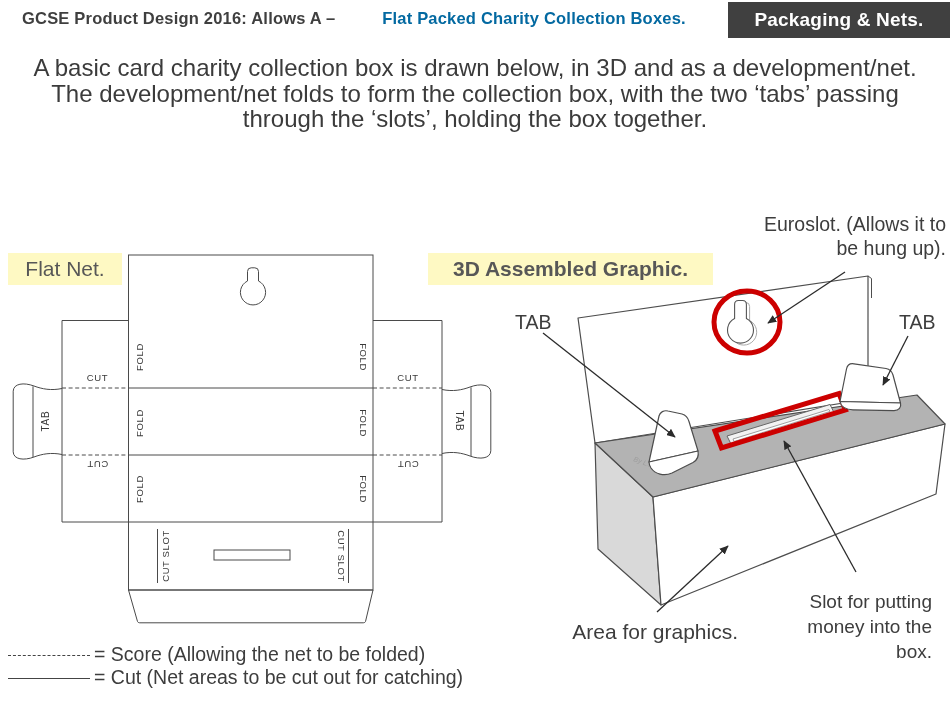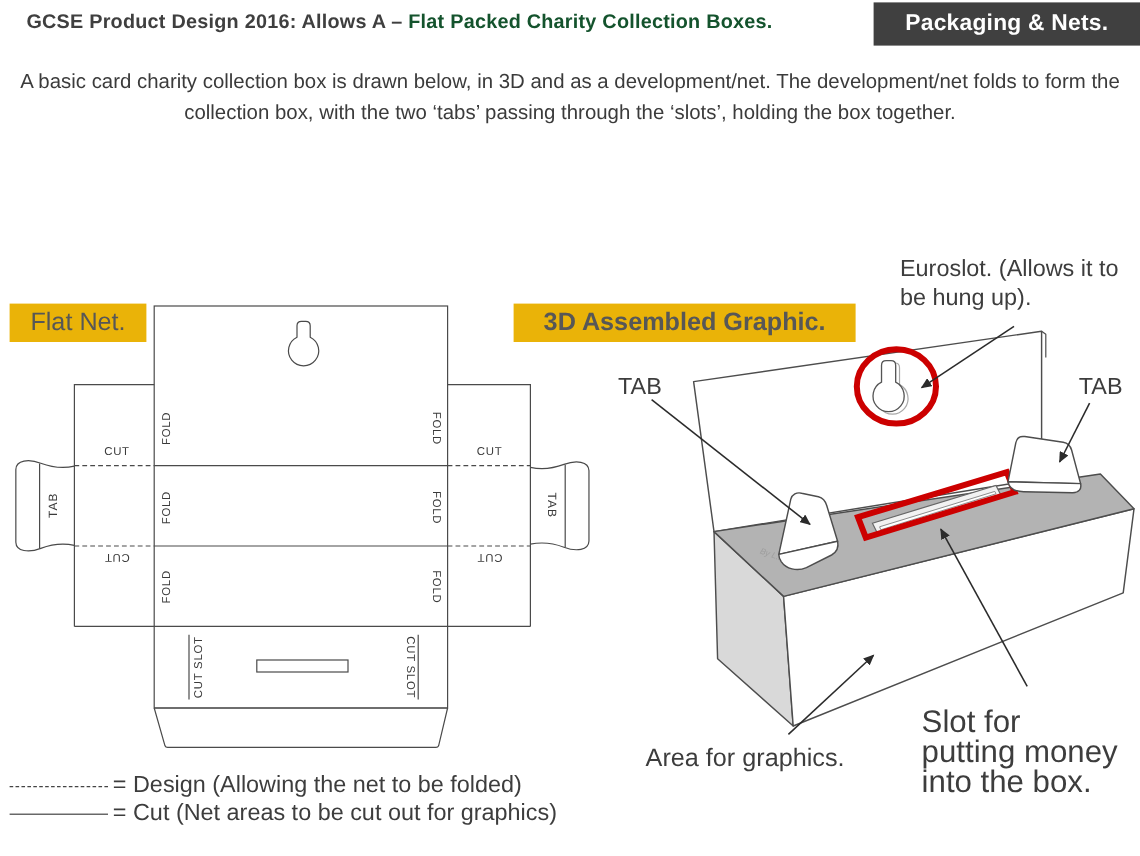--- a/index.html
+++ b/index.html
@@ -8,46 +8,46 @@
     background:#ffffff;
     font-family:"Liberation Sans", sans-serif;
     -webkit-font-smoothing:antialiased;
   }
   .abs{position:absolute;}
   
   .hdr-title{
     left:22px;top:9px;font-size:16.5px;font-weight:bold;color:#3f3f3f;
     letter-spacing:.2px;white-space:nowrap;
   }
-  .hdr-title .hl{color:#14532d;}
+  .hdr-title .hl{color:#0369a1;margin-left:42px;}
   .hdr-badge{
     left:728px;top:2px;width:222px;height:36px;background:#404040;color:#ffffff;
     font-size:19px;font-weight:bold;text-align:center;line-height:36px;letter-spacing:.2px;
   }
   
   .intro{
     left:13px;top:55px;width:924px;text-align:center;color:#3b3b3b;
-    font-size:17px;line-height:25.5px;
+    font-size:24px;line-height:25.5px;
   }
   .intro p{margin:0;}
   .intro p + p{margin-top:27px;}
   
   .sec-label{
-    background:#eab308;color:#575757;font-size:21px;text-align:center;
+    background:#fef9c3;color:#575757;font-size:21px;text-align:center;
     height:32px;line-height:32px;
   }
   #flat-net-label{left:8px;top:253px;width:114px;}
   #assembled-label{left:428px;top:253px;width:285px;font-weight:bold;}
   
-  .note{color:#3d3d3d;text-align:left;}
+  .note{color:#3d3d3d;text-align:right;}
   #euroslot-note{left:750px;top:212px;width:196px;font-size:19.5px;line-height:24px;}
   #tab-left-label{left:515px;top:311px;font-size:19.5px;}
   #tab-right-label{left:899px;top:311px;font-size:19.5px;}
   #graphics-note{left:538px;top:620px;width:200px;font-size:21px;}
-  #slot-note{left:768px;top:589px;width:164px;font-size:26px;line-height:25px;}
+  #slot-note{left:768px;top:589px;width:164px;font-size:19px;line-height:25px;}
   
   .legend-row{left:8px;height:24px;}
   .legend-swatch{position:absolute;left:0;top:12px;width:82px;border-top:1.6px solid #444;}
   .legend-swatch.dashed{border-top-style:dashed;}
   .legend-text{position:absolute;left:86px;top:0;font-size:19.5px;color:#3d3d3d;white-space:nowrap;}
   #legend-score{top:643px;}
   #legend-cut{top:666px;}
   
   text{fill:#3a3a3a;font-family:"Liberation Sans", sans-serif;}
   .netlbl{font-size:9.5px;letter-spacing:.6px;}
@@ -167,18 +167,18 @@
 </svg>
 
 <div id="euroslot-note" class="abs note">Euroslot. (Allows it to be hung up).</div>
 <div id="tab-left-label" class="abs note">TAB</div>
 <div id="tab-right-label" class="abs note">TAB</div>
 <div id="graphics-note" class="abs note">Area for graphics.</div>
 <div id="slot-note" class="abs note">Slot for putting money into the box.</div>
 
 <div id="legend-score" class="abs legend-row">
   <div class="legend-swatch dashed"></div>
-  <div class="legend-text">= Design (Allowing the net to be folded)</div>
+  <div class="legend-text">= Score (Allowing the net to be folded)</div>
 </div>
 <div id="legend-cut" class="abs legend-row">
   <div class="legend-swatch"></div>
-  <div class="legend-text">= Cut (Net areas to be cut out for graphics)</div>
+  <div class="legend-text">= Cut (Net areas to be cut out for catching)</div>
 </div>
 
 </body></html>

